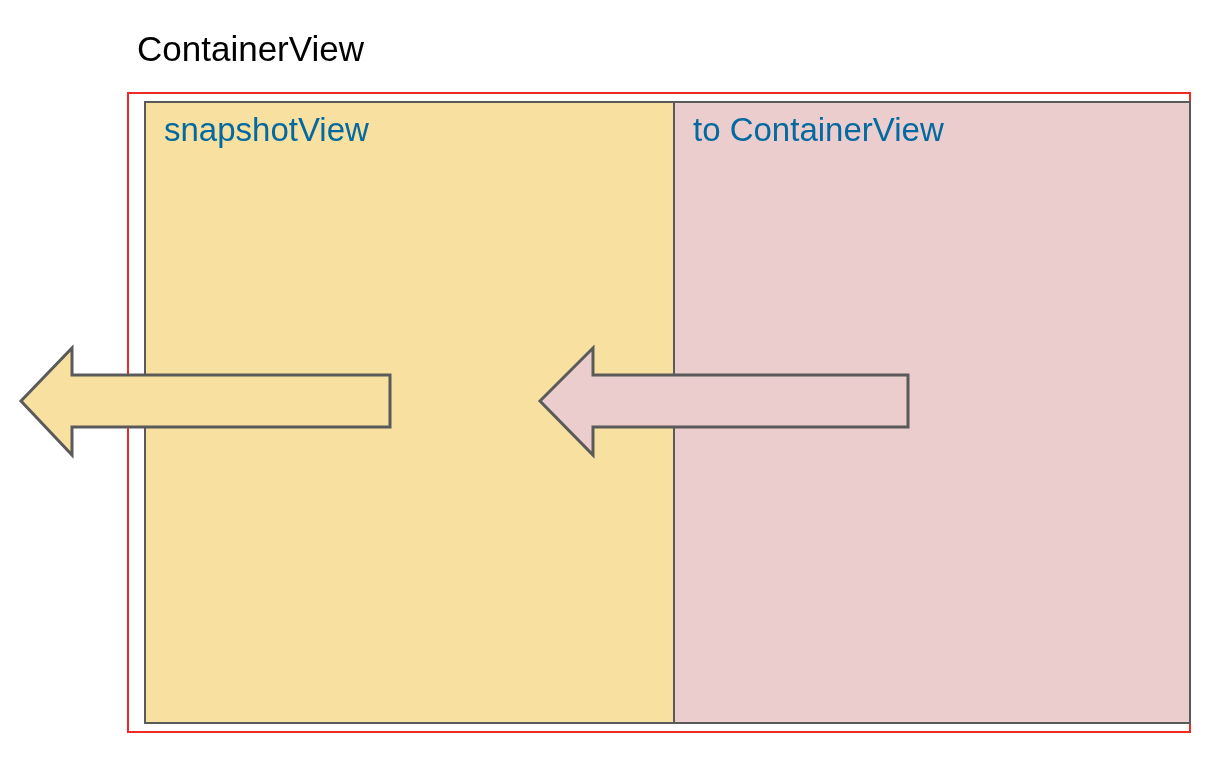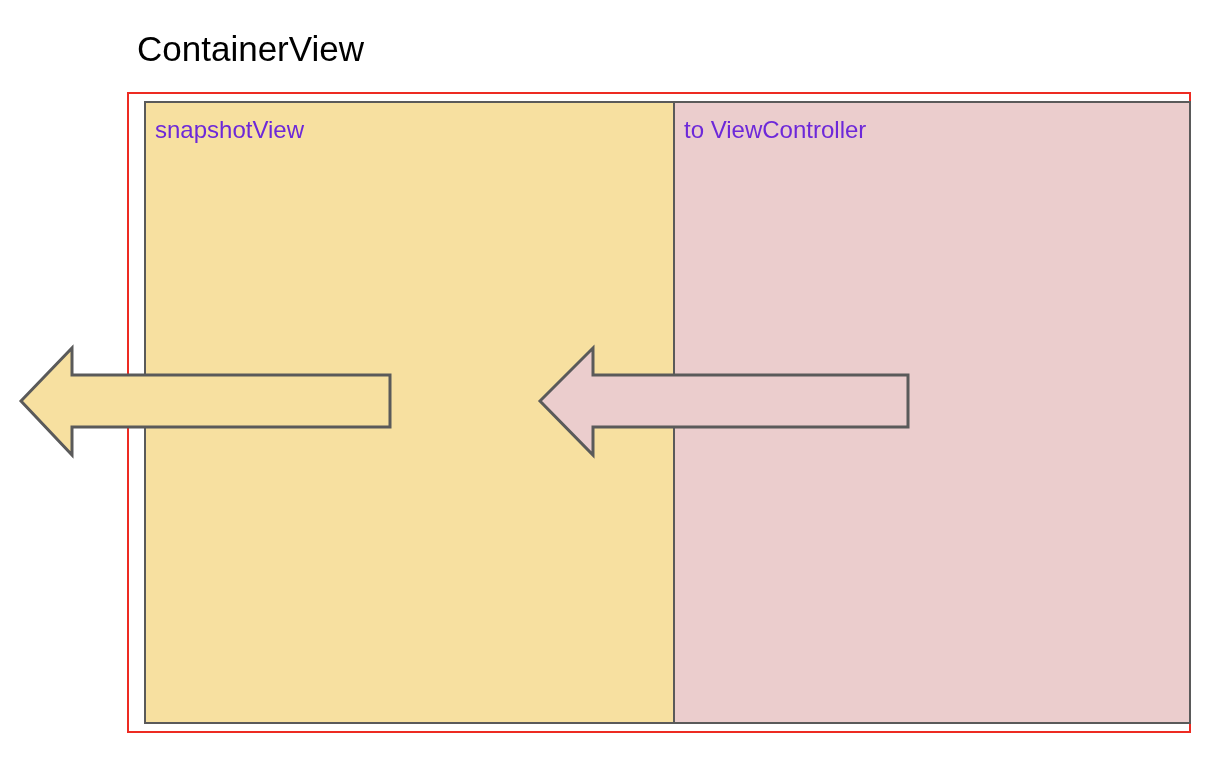--- a/index.html
+++ b/index.html
@@ -70,25 +70,25 @@
     border-right: 2px solid #5a5a5a;
   }
 
   .pane-toviewcontroller {
     flex: 1 1 auto;
     background: #ebcdcd;
   }
 
   .pane-label {
     position: absolute;
-    left: 9px;
+    left: 18px;
     top: 7px;
-    font-size: 24px;
+    font-size: 33px;
     line-height: 40px;
-    color: #6d28d9;
+    color: #0369a1;
     white-space: nowrap;
   }
 
   
   .arrow-layer {
     position: absolute;
     left: 0;
     top: 0;
     width: 1218px;
     height: 772px;
@@ -107,21 +107,21 @@
 
   <div class="container-outline" style="left: 127px; top: 92px; width: 1064px; height: 641px; border-color: rgb(237, 43, 34);"></div>
 
   <div class="inner-box" style="left: 144px; top: 101px; width: 1047px; height: 623px; border-color: rgb(90, 90, 90);">
 
     <div class="pane pane-snapshot" style="width: 529px; background: rgb(247, 224, 160); border-right-color: rgb(90, 90, 90);">
       <div class="pane-label">snapshotView</div>
     </div>
 
     <div class="pane pane-toviewcontroller" style="background: rgb(235, 205, 205);">
-      <div class="pane-label">to ViewController</div>
+      <div class="pane-label">to ContainerView</div>
     </div>
 
   </div>
 
   <div class="arrow-layer">
     <svg width="1218" height="772" viewBox="0 0 1218 772" xmlns="http://www.w3.org/2000/svg">
 
       <polygon points="21,401 72,348 72,375 390,375 390,427 72,427 72,455" fill="#f7e0a0" stroke="#5a5a5a" stroke-width="3" stroke-linejoin="miter"></polygon>
 
       <polygon points="540,401 593,348 593,375 908,375 908,427 593,427 593,455" fill="#ebcdcd" stroke="#5a5a5a" stroke-width="3" stroke-linejoin="miter"></polygon>

